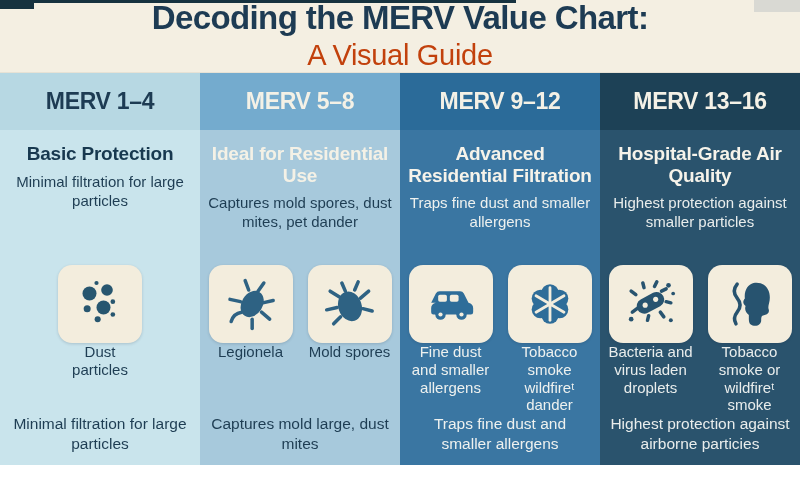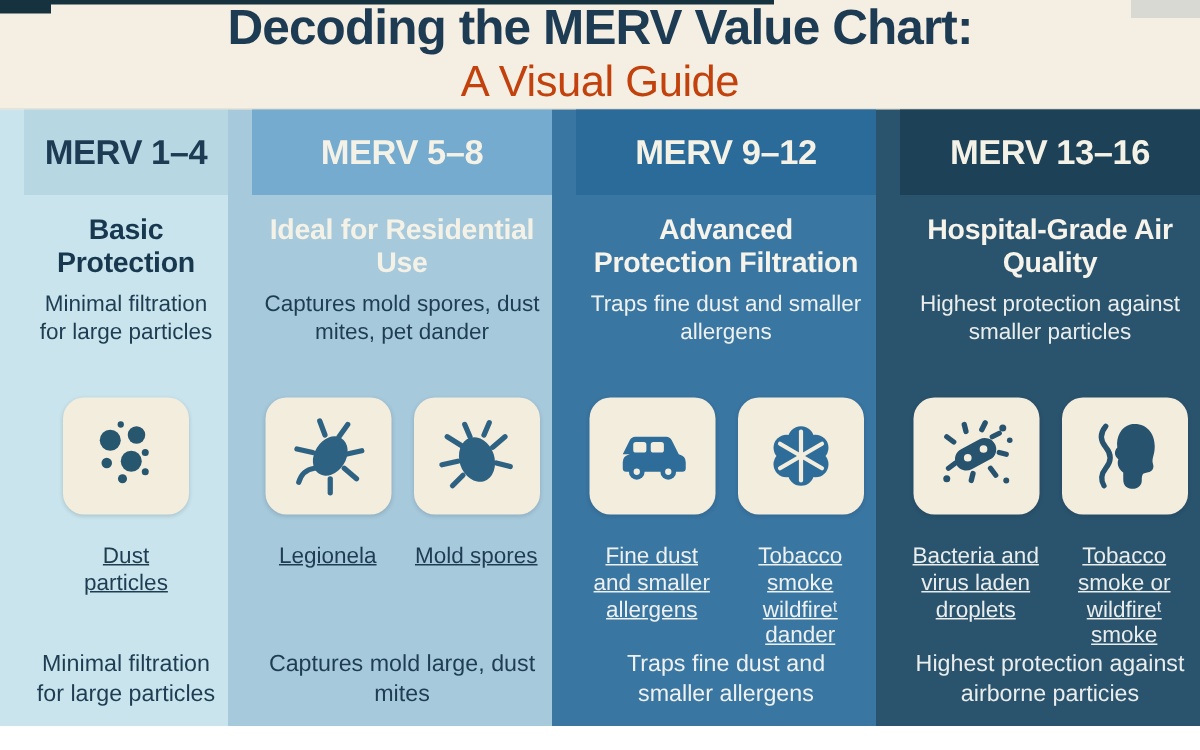--- a/index.html
+++ b/index.html
@@ -9,33 +9,33 @@
   
   .artifact-top-line{position:absolute;left:0;top:0;width:516px;height:3px;background:#16323f;}
   .artifact-top-corner{position:absolute;left:0;top:0;width:34px;height:9px;background:#16323f;}
   .artifact-top-right{position:absolute;right:0;top:0;width:46px;height:12px;background:#d9d9d3;}
 
   .header{height:102px;display:flex;flex-direction:column;align-items:center;justify-content:center;background:#f4efe2;}
   .title-line1{font-size:33px;font-weight:700;color:#1d3b53;letter-spacing:-0.6px;line-height:1.1;}
   .title-line2{font-size:29px;font-weight:400;color:#c2410c;letter-spacing:-0.3px;margin-top:3px;}
 
   .columns{flex:1;display:flex;border-top:1px solid #e7e2d5;}
-  .column{width:200px;display:flex;flex-direction:column;background:var(--bbg);padding-left:16px;}
+  .column{width:200px;display:flex;flex-direction:column;background:var(--bbg);}
   .col-header{height:57px;flex:0 0 57px;display:flex;align-items:center;justify-content:center;
     background:var(--hbg);color:var(--htx);font-size:23px;font-weight:700;letter-spacing:-0.3px;}
   .col-body{flex:1;display:flex;flex-direction:column;align-items:center;text-align:center;padding:13px 8px 0;}
   .col-top{height:122px;display:flex;flex-direction:column;align-items:center;}
   .col-title{margin:0 0 7px;font-size:19px;font-weight:700;line-height:1.12;color:var(--ttx);letter-spacing:-0.2px;}
   .col-subtitle{margin:0;font-size:15px;line-height:1.28;color:var(--btx);}
   .tiles{display:flex;gap:13px;justify-content:center;}
   .tile-group{width:86px;display:flex;flex-direction:column;align-items:center;}
   .tile{width:84px;height:78px;border-radius:14px;background:var(--tile-bg);display:flex;align-items:center;justify-content:center;
     box-shadow:0 1px 3px rgba(20,40,60,.18);}
   .tile svg{width:56px;height:56px;color:var(--ic);}
-  .tile-label{margin-top:19px;font-size:15px;line-height:1.18;color:var(--btx);min-height:70px;text-decoration:underline;}
+  .tile-label{margin-top:0;font-size:15px;line-height:1.18;color:var(--btx);min-height:70px;}
   .col-footer{margin:auto 0 12px;font-size:15.5px;line-height:1.26;color:var(--btx);}
   .cut{fill:var(--tile-bg);}
   .cutstroke{stroke:var(--tile-bg);}
 </style>
 </head>
 <body>
 
 <div class="page" style="--tile-bg: #f3eddd;">
   <div class="artifact-top-line"></div>
   <div class="artifact-top-corner"></div>
@@ -120,21 +120,21 @@
           </div>
         </div>
         <p class="col-footer">Captures mold large, dust mites</p>
       </div>
     </section>
 
     <section class="column" style="--hbg: #2b6b99; --bbg: #3a76a2; --htx: #f4f1e6; --ttx: #f6f3ea; --btx: #eef1ef; --ic: #2e6d99;">
       <div class="col-header">MERV 9–12</div>
       <div class="col-body">
         <div class="col-top">
-          <h2 class="col-title">Advanced Protection Filtration</h2>
+          <h2 class="col-title">Advanced Residential Filtration</h2>
           <p class="col-subtitle">Traps fine dust and smaller allergens</p>
         </div>
         <div class="tiles">
           <div class="tile-group">
             <div class="tile">
               <svg viewBox="0 0 48 48" fill="currentColor">
                 <path d="M7 23 l4 -8 q1 -2 3.2 -2 h17.6 q2.2 0 3.2 2 l4 8 q4 1 4 4.5 v3.5 q0 2 -2 2 h-32 q-2 0 -2 -2 v-3.5 q0 -3.5 4 -4.5 z"></path>
                 <rect class="cut" x="13" y="16" width="7.5" height="6" rx="1.5"></rect>
                 <rect class="cut" x="23" y="16" width="7.5" height="6" rx="1.5"></rect>
                 <circle cx="15" cy="33" r="4.5"></circle>

